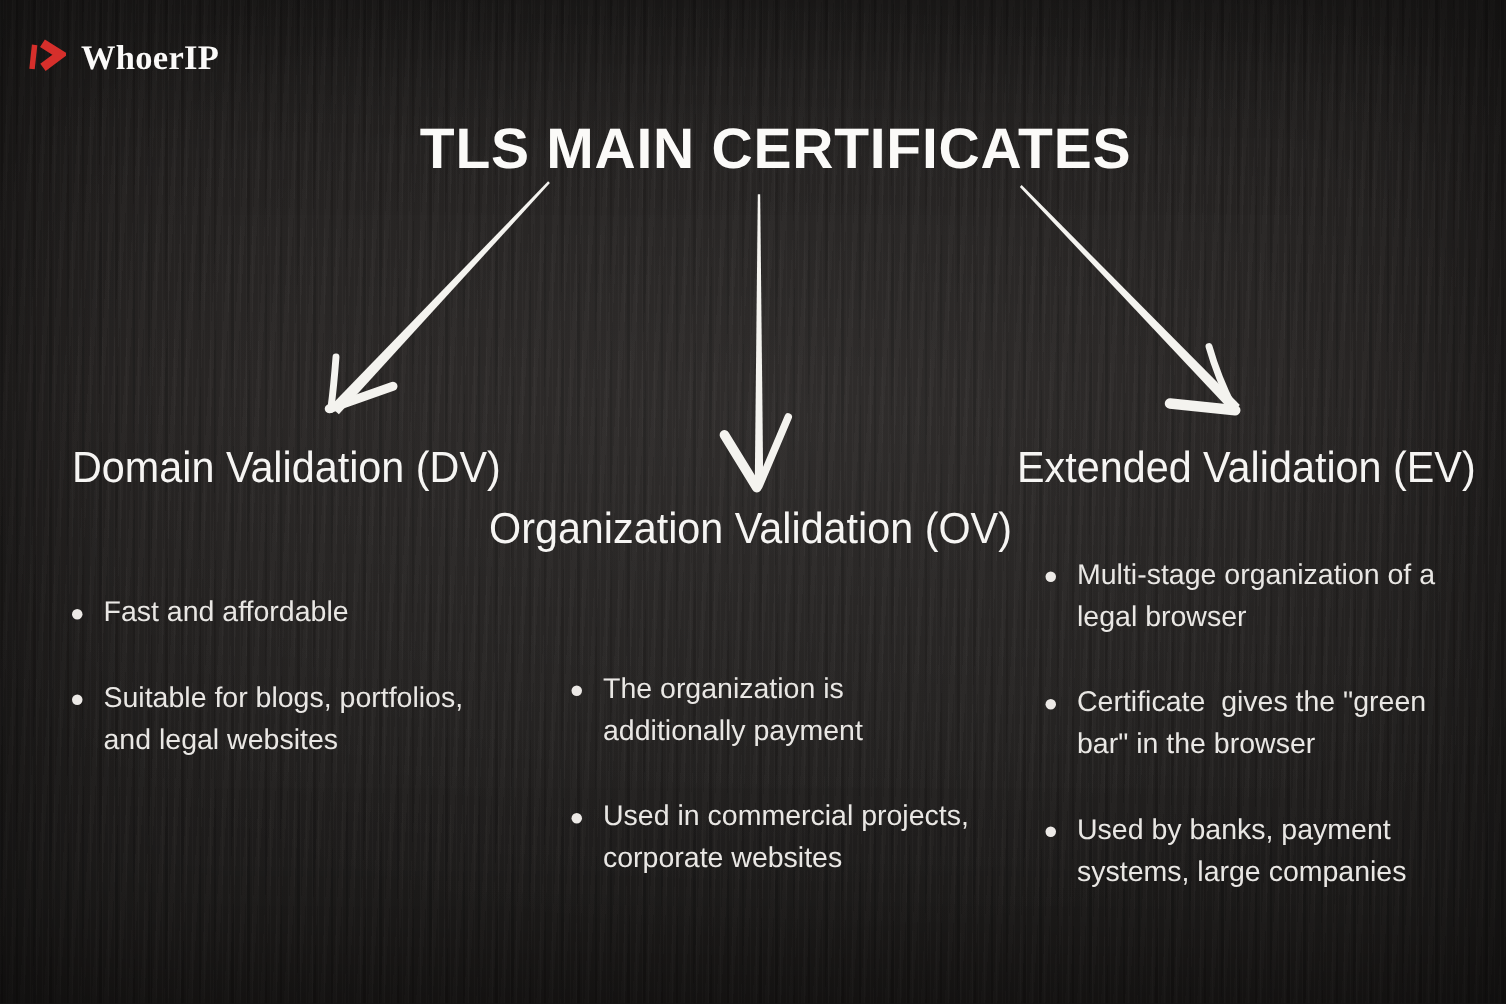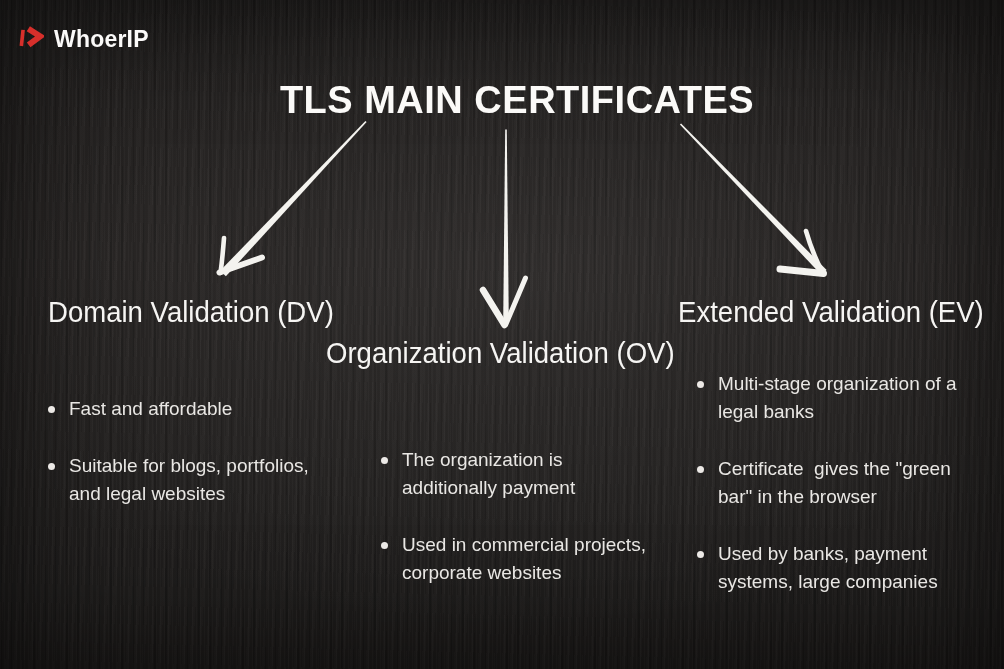--- a/index.html
+++ b/index.html
@@ -11,21 +11,21 @@
     background-color:#242120;
     background-image:
       radial-gradient(ellipse 920px 520px at 52% 42%, rgba(255,255,255,0.05), rgba(0,0,0,0) 68%),
       repeating-linear-gradient(90deg, rgba(255,255,255,0.025) 0px, rgba(255,255,255,0.025) 1px, rgba(0,0,0,0) 1px, rgba(0,0,0,0) 4px),
       repeating-linear-gradient(90deg, rgba(0,0,0,0.16) 0px, rgba(0,0,0,0.16) 2px, rgba(0,0,0,0) 2px, rgba(0,0,0,0) 11px),
       repeating-linear-gradient(93deg, rgba(255,255,255,0.012) 0px, rgba(255,255,255,0.012) 3px, rgba(0,0,0,0.05) 3px, rgba(0,0,0,0.05) 8px),
       linear-gradient(180deg,#211f1e 0%,#272423 38%,#232120 72%,#1c1a19 100%);
     box-shadow:inset 0 0 120px rgba(0,0,0,0.55);
     color:#e9e7e4;
   }
-  .logo{position:absolute;left:18px;top:24px;display:flex;align-items:center;}
+  .logo{position:absolute;left:18px;top:24px;display:flex;align-items:center;font-family:Liberation Serif, serif;}
   .logo .brand{color:#fbfaf9;font-size:23px;font-weight:bold;margin-left:10px;letter-spacing:0.2px;}
   .title{
     position:absolute;left:30px;right:0;top:80px;
     text-align:center;font-size:38px;line-height:40px;font-weight:bold;
     color:#fbfaf8;letter-spacing:0.5px;
   }
   .arrows{position:absolute;left:0;top:0;pointer-events:none;}
   .heading{
     position:absolute;font-size:29px;line-height:36px;color:#f6f5f3;
     transform:scaleX(0.95);transform-origin:left top;white-space:pre;
@@ -112,21 +112,21 @@
         <div class="bl">corporate websites</div>
       </div>
     </div>
   </div>
 
   <div class="blist l-ev">
     <div class="bitem">
       <span class="dot"></span>
       <div class="btext">
         <div class="bl">Multi-stage organization of a</div>
-        <div class="bl">legal banks</div>
+        <div class="bl">legal browser</div>
       </div>
     </div>
     <div class="bitem">
       <span class="dot"></span>
       <div class="btext">
         <div class="bl">Certificate  gives the "green</div>
         <div class="bl">bar" in the browser</div>
       </div>
     </div>
     <div class="bitem">

